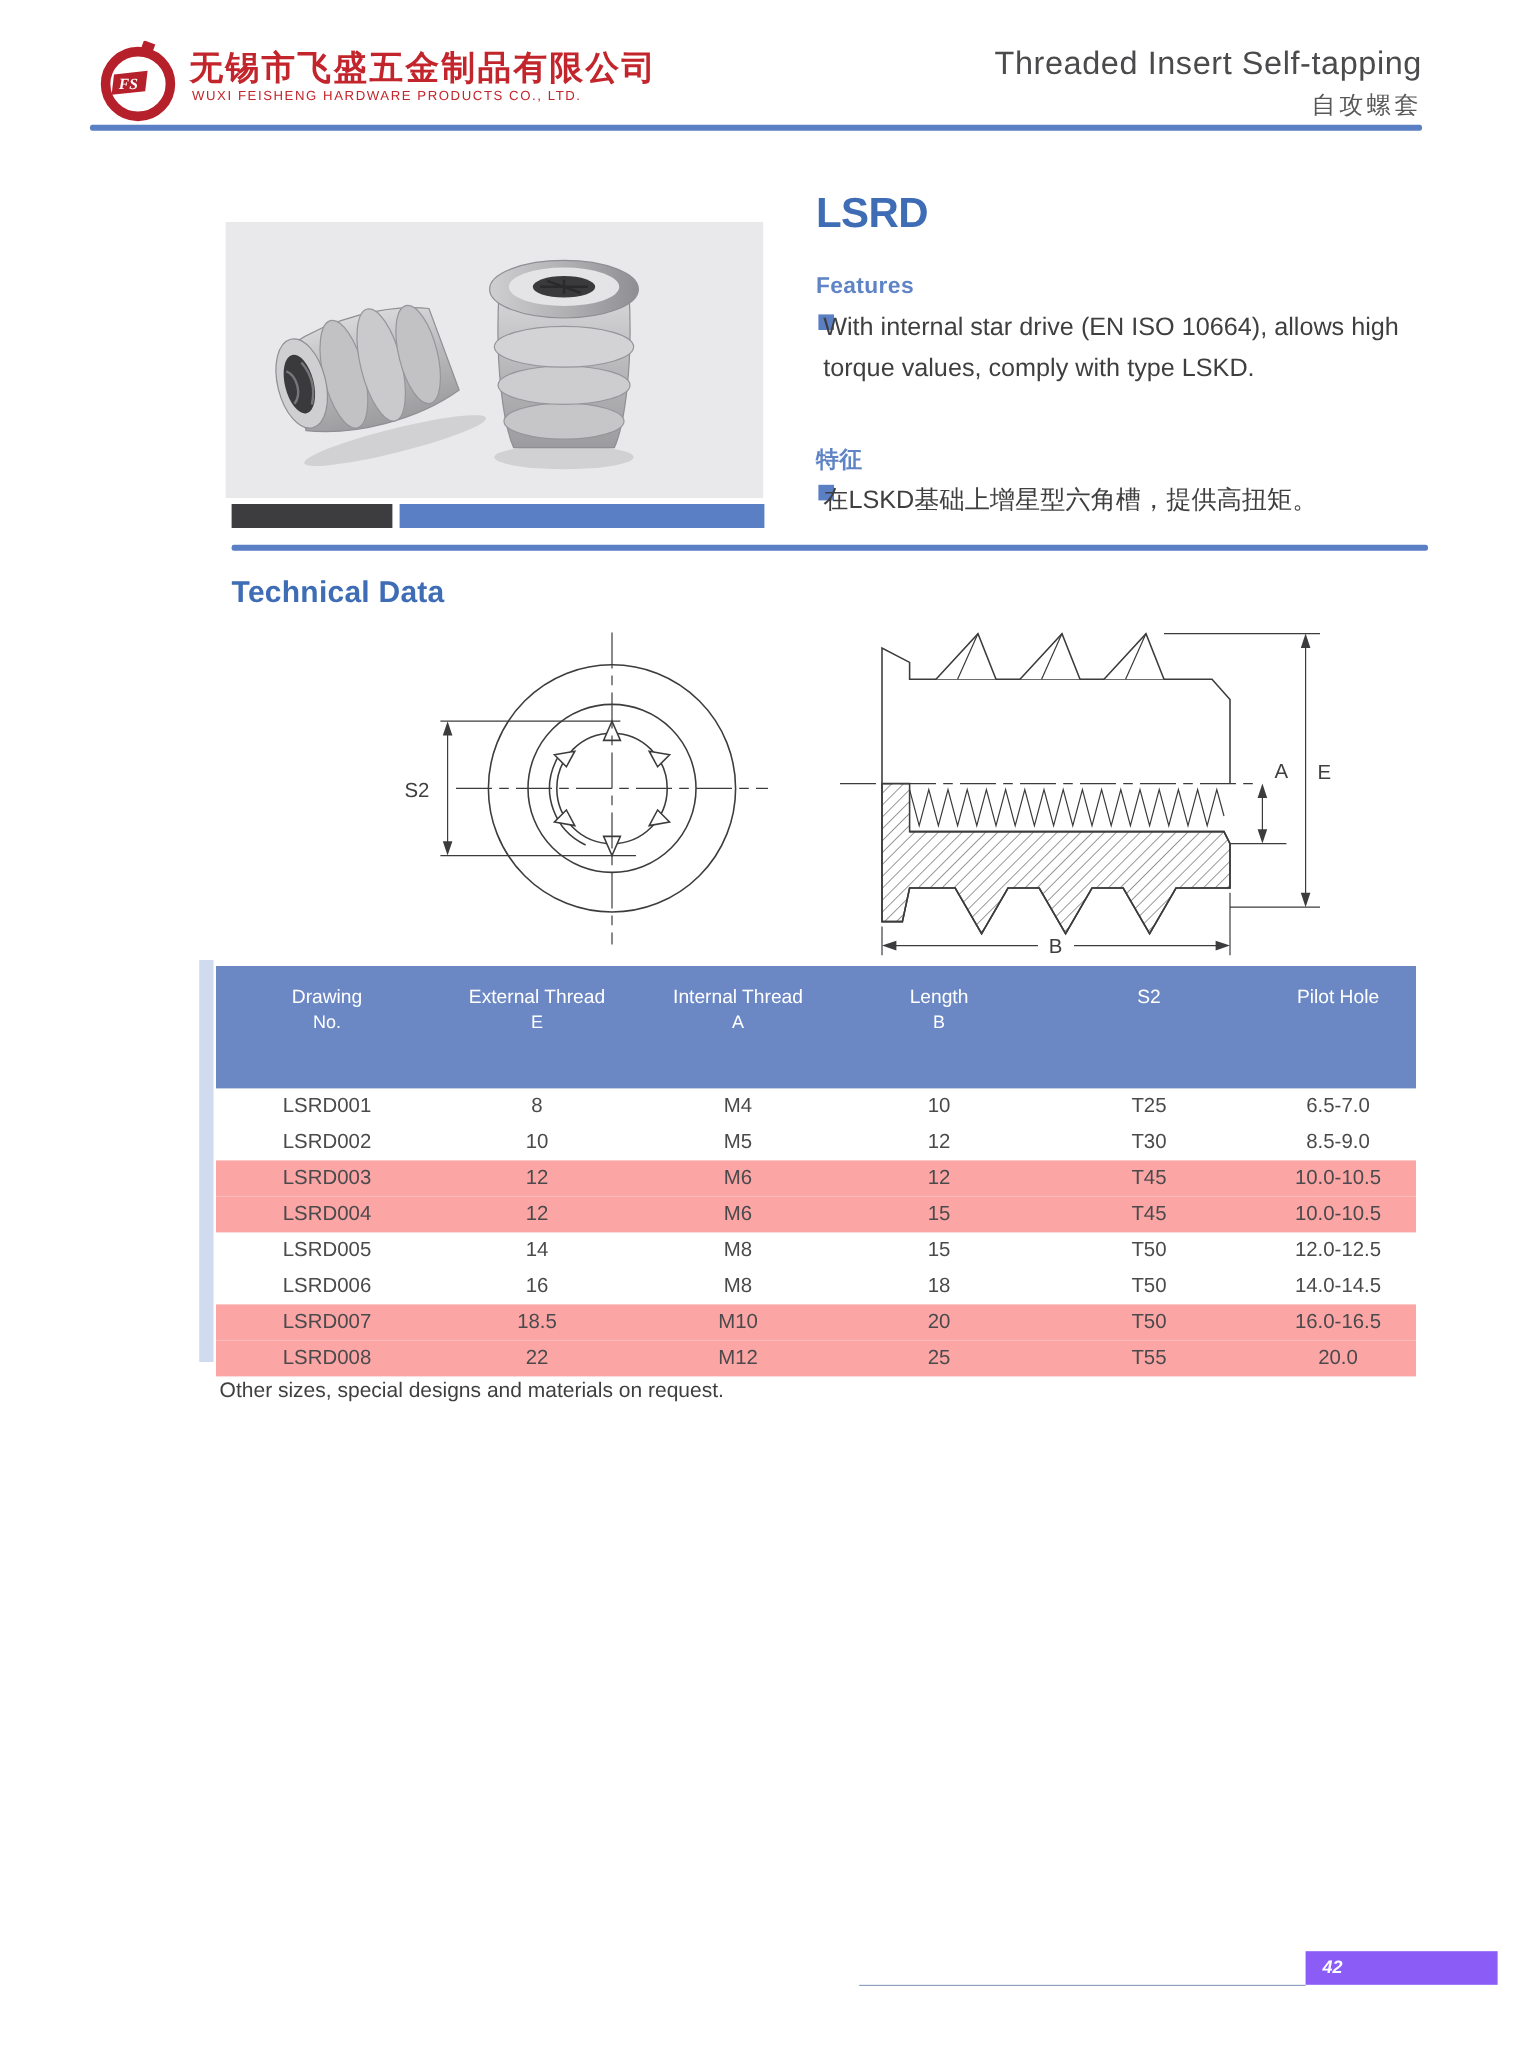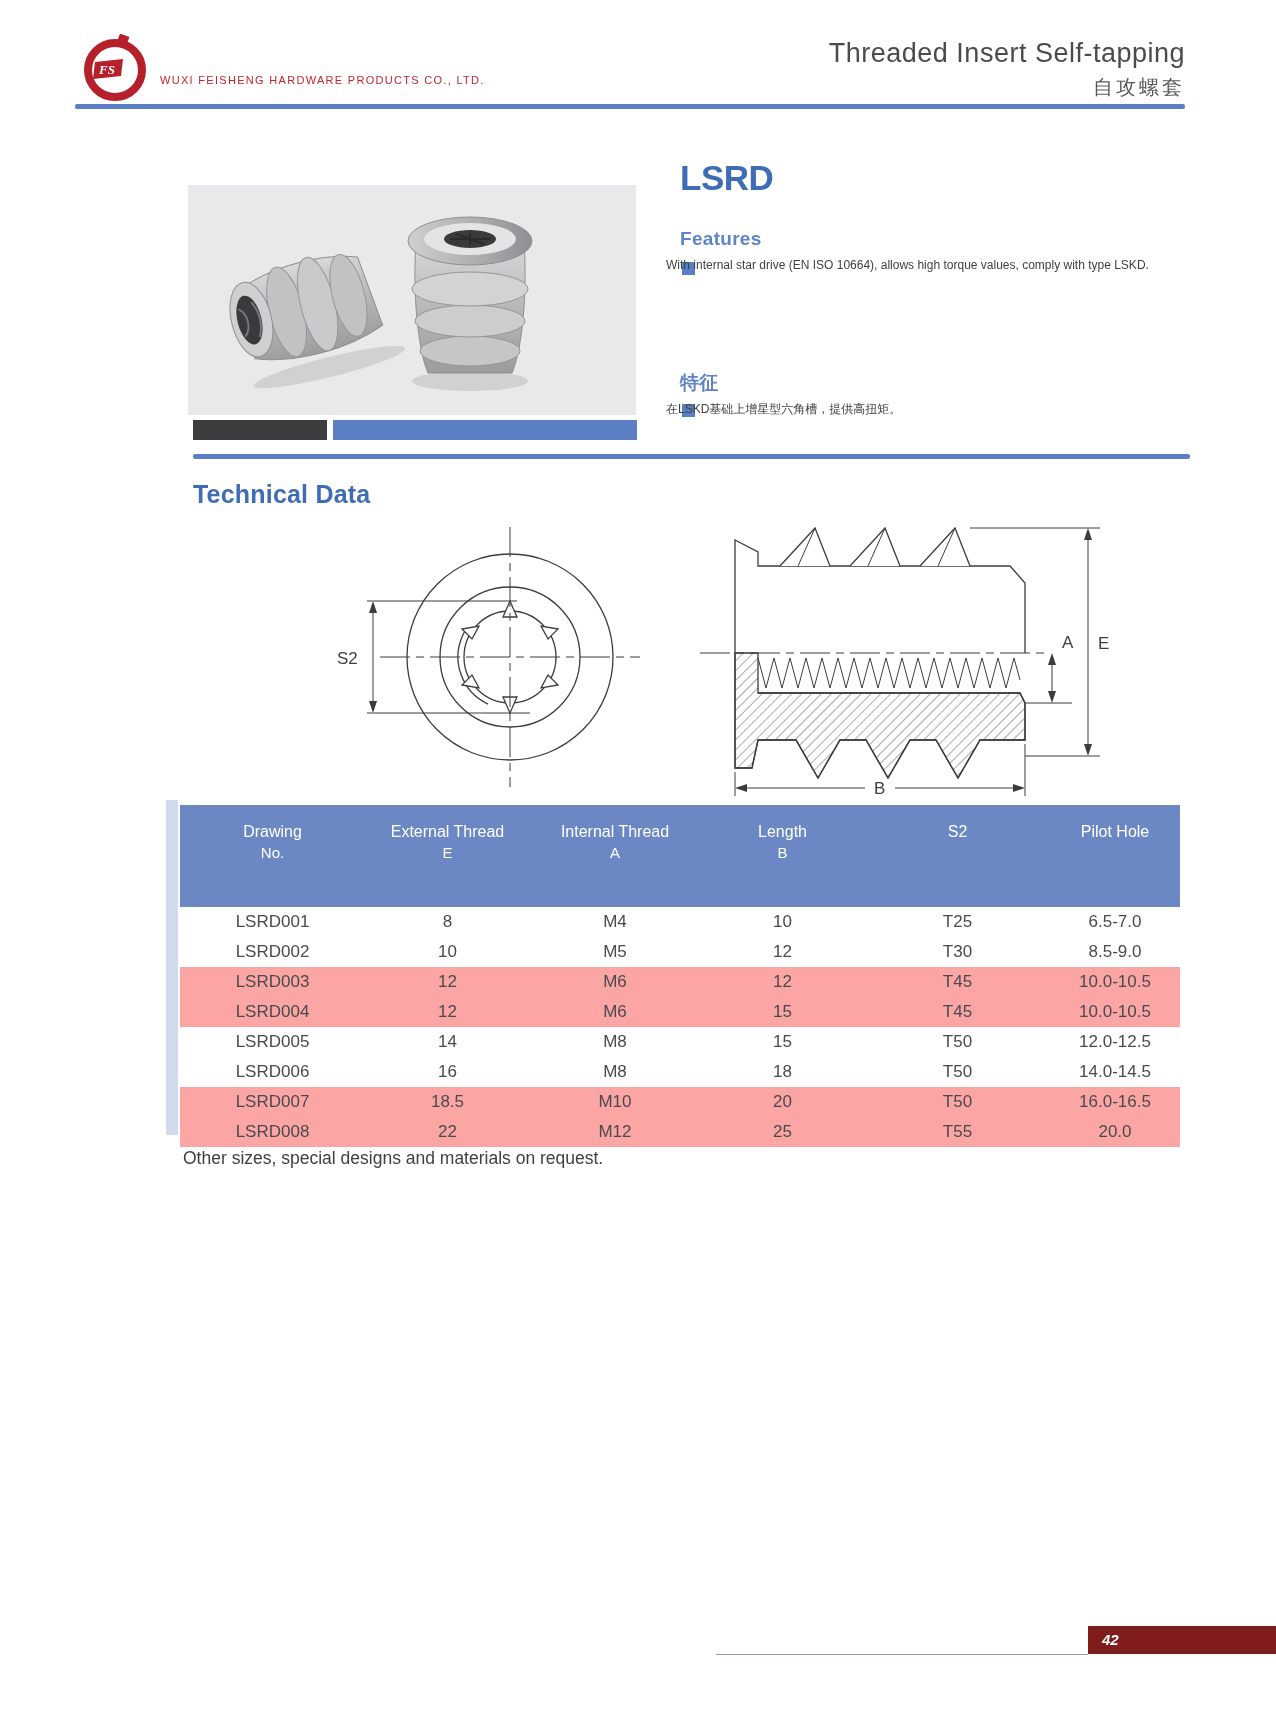--- a/index.html
+++ b/index.html
@@ -21,21 +21,21 @@
   .bar-dark { left:193px; top:420px; width:134px; height:20px; background:#3d3d3f; }
   .bar-blue { left:333px; top:420px; width:304px; height:20px; background:#5b7fc4; }
 
   .model-heading { left:680px; top:158px; font-size:35px; font-weight:bold; color:#3e6cb5; letter-spacing:-0.5px; }
   .sub-heading   { font-size:19px; font-weight:bold; color:#5f84c6; letter-spacing:0.3px; }
   .feat-en-h { left:680px; top:228px; }
   .feat-cn-h { left:680px; top:370px; }
   .bullet { width:13px; height:13px; background:#5b7fc4; display:inline-block; }
   .b1 { left:682px; top:262px; }
   .b2 { left:682px; top:404px; }
-  .feat-text { left:666px; width:505px; font-size:12px; color:#3f3f3f; line-height:1.62; }
+  .feat-text { left:686px; width:505px; font-size:21px; color:#3f3f3f; line-height:1.62; }
   .ft1 { top:256px; }
   .ft2 { top:400px; }
 
   
   .section-rule { left:193px; top:454px; width:997px; height:5px; background:#5b7fc4; border-radius:2px; }
   .tech-heading { left:193px; top:480px; font-size:25px; font-weight:bold; color:#3e6cb5; letter-spacing:0.2px; }
   .drawing { stroke:#3c3c3e; fill:none; stroke-width:1.3px; }
   .dimtext { font-size:17px; fill:#3f3f3f; font-family:"Liberation Sans", sans-serif; }
 
   
@@ -44,34 +44,35 @@
   table.spec thead th { background:#6b88c5; color:#fff; font-weight:normal; height:85px; vertical-align:top; padding-top:16px; }
   table.spec thead .h1 { font-size:16px; line-height:1.4; }
   table.spec thead .h2 { font-size:15px; line-height:1.35; }
   table.spec td { text-align:center; height:30px; font-size:17px; color:#4a4a4c; padding:0; }
   table.spec tr.shaded td { background:#fca5a5; }
   .table-note { left:183px; top:1148px; font-size:17.5px; color:#3f3f3f; }
 
   
   .footer-tagline { right:191px; top:1629px; font-size:17px; color:#92a4c4; letter-spacing:0.4px; text-align:right; }
   .footer-rule { left:716px; top:1654px; width:372px; border-top:1.5px solid #8fa0bf; height:0; }
-  .page-badge { left:1088px; top:1626px; width:188px; height:28px; background:#7f1d1d; }
+  .page-badge { left:1088px; top:1626px; width:160px; height:28px; background:#8b5cf6; }
   .page-num { margin-left:14px; line-height:28px; font-size:15px; font-weight:bold; color:#fff; font-style:italic; }
 </style>
 </head>
 <body>
 
 <div class="page">
 
   <svg class="abs" style="left:82px; top:34px;" width="66" height="68" viewBox="0 0 66 68">
     <circle cx="33" cy="36" r="27" fill="#ffffff" stroke="#b5202a" stroke-width="8"></circle>
     <rect x="36" y="1" width="10" height="10" fill="#b5202a" transform="rotate(20 41 6)"></rect>
     <polygon points="13,28 41,25 39,42 11,45" fill="#b5202a"></polygon>
     <text x="17" y="40" font-size="13" font-weight="bold" font-style="italic" fill="#ffffff" font-family="Liberation Serif, serif">FS</text>
   </svg>
+  <div class="abs company-cn">无锡市飞盛五金制品有限公司</div>
   <div class="abs company-en">WUXI FEISHENG HARDWARE PRODUCTS CO., LTD.</div>
   <div class="abs title-en">Threaded Insert Self-tapping</div>
   <div class="abs title-cn">自攻螺套</div>
   <div class="abs header-rule"></div>
 
   <div class="abs photo-wrap">
     <svg width="448" height="230" viewBox="0 0 448 230">
       <defs>
         <linearGradient id="met" x1="0" y1="0" x2="0" y2="1">
           <stop offset="0" stop-color="#d9d9db"></stop>

